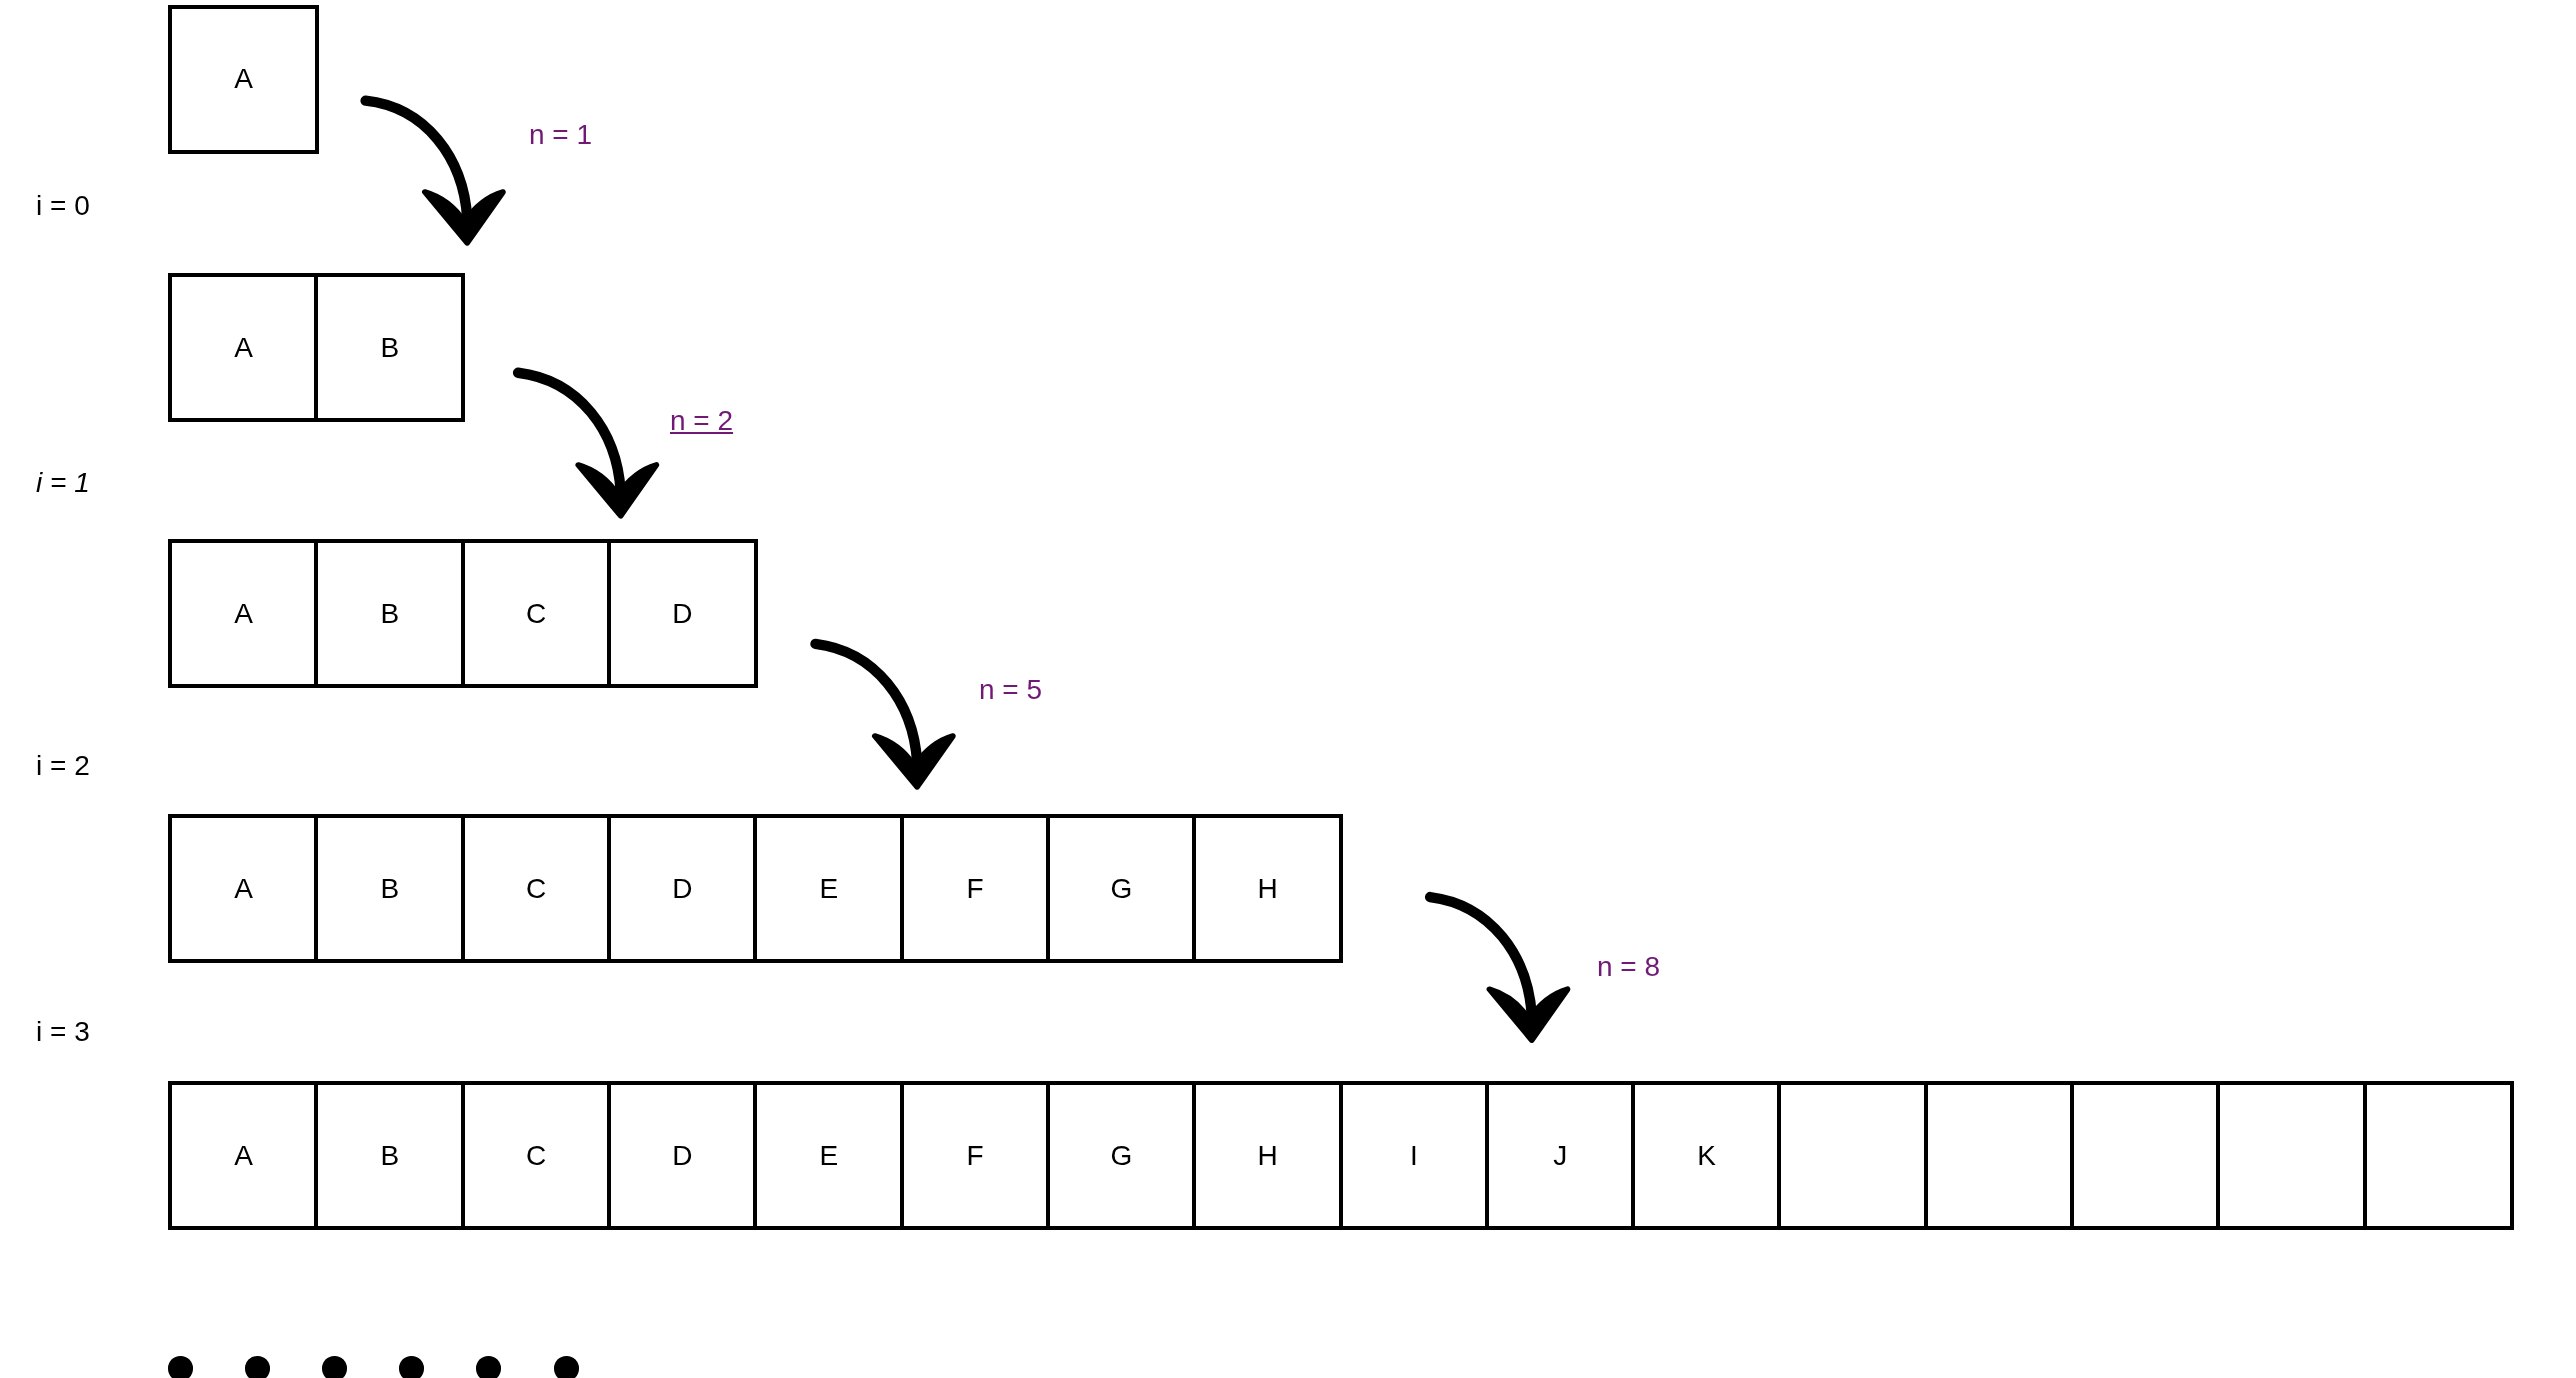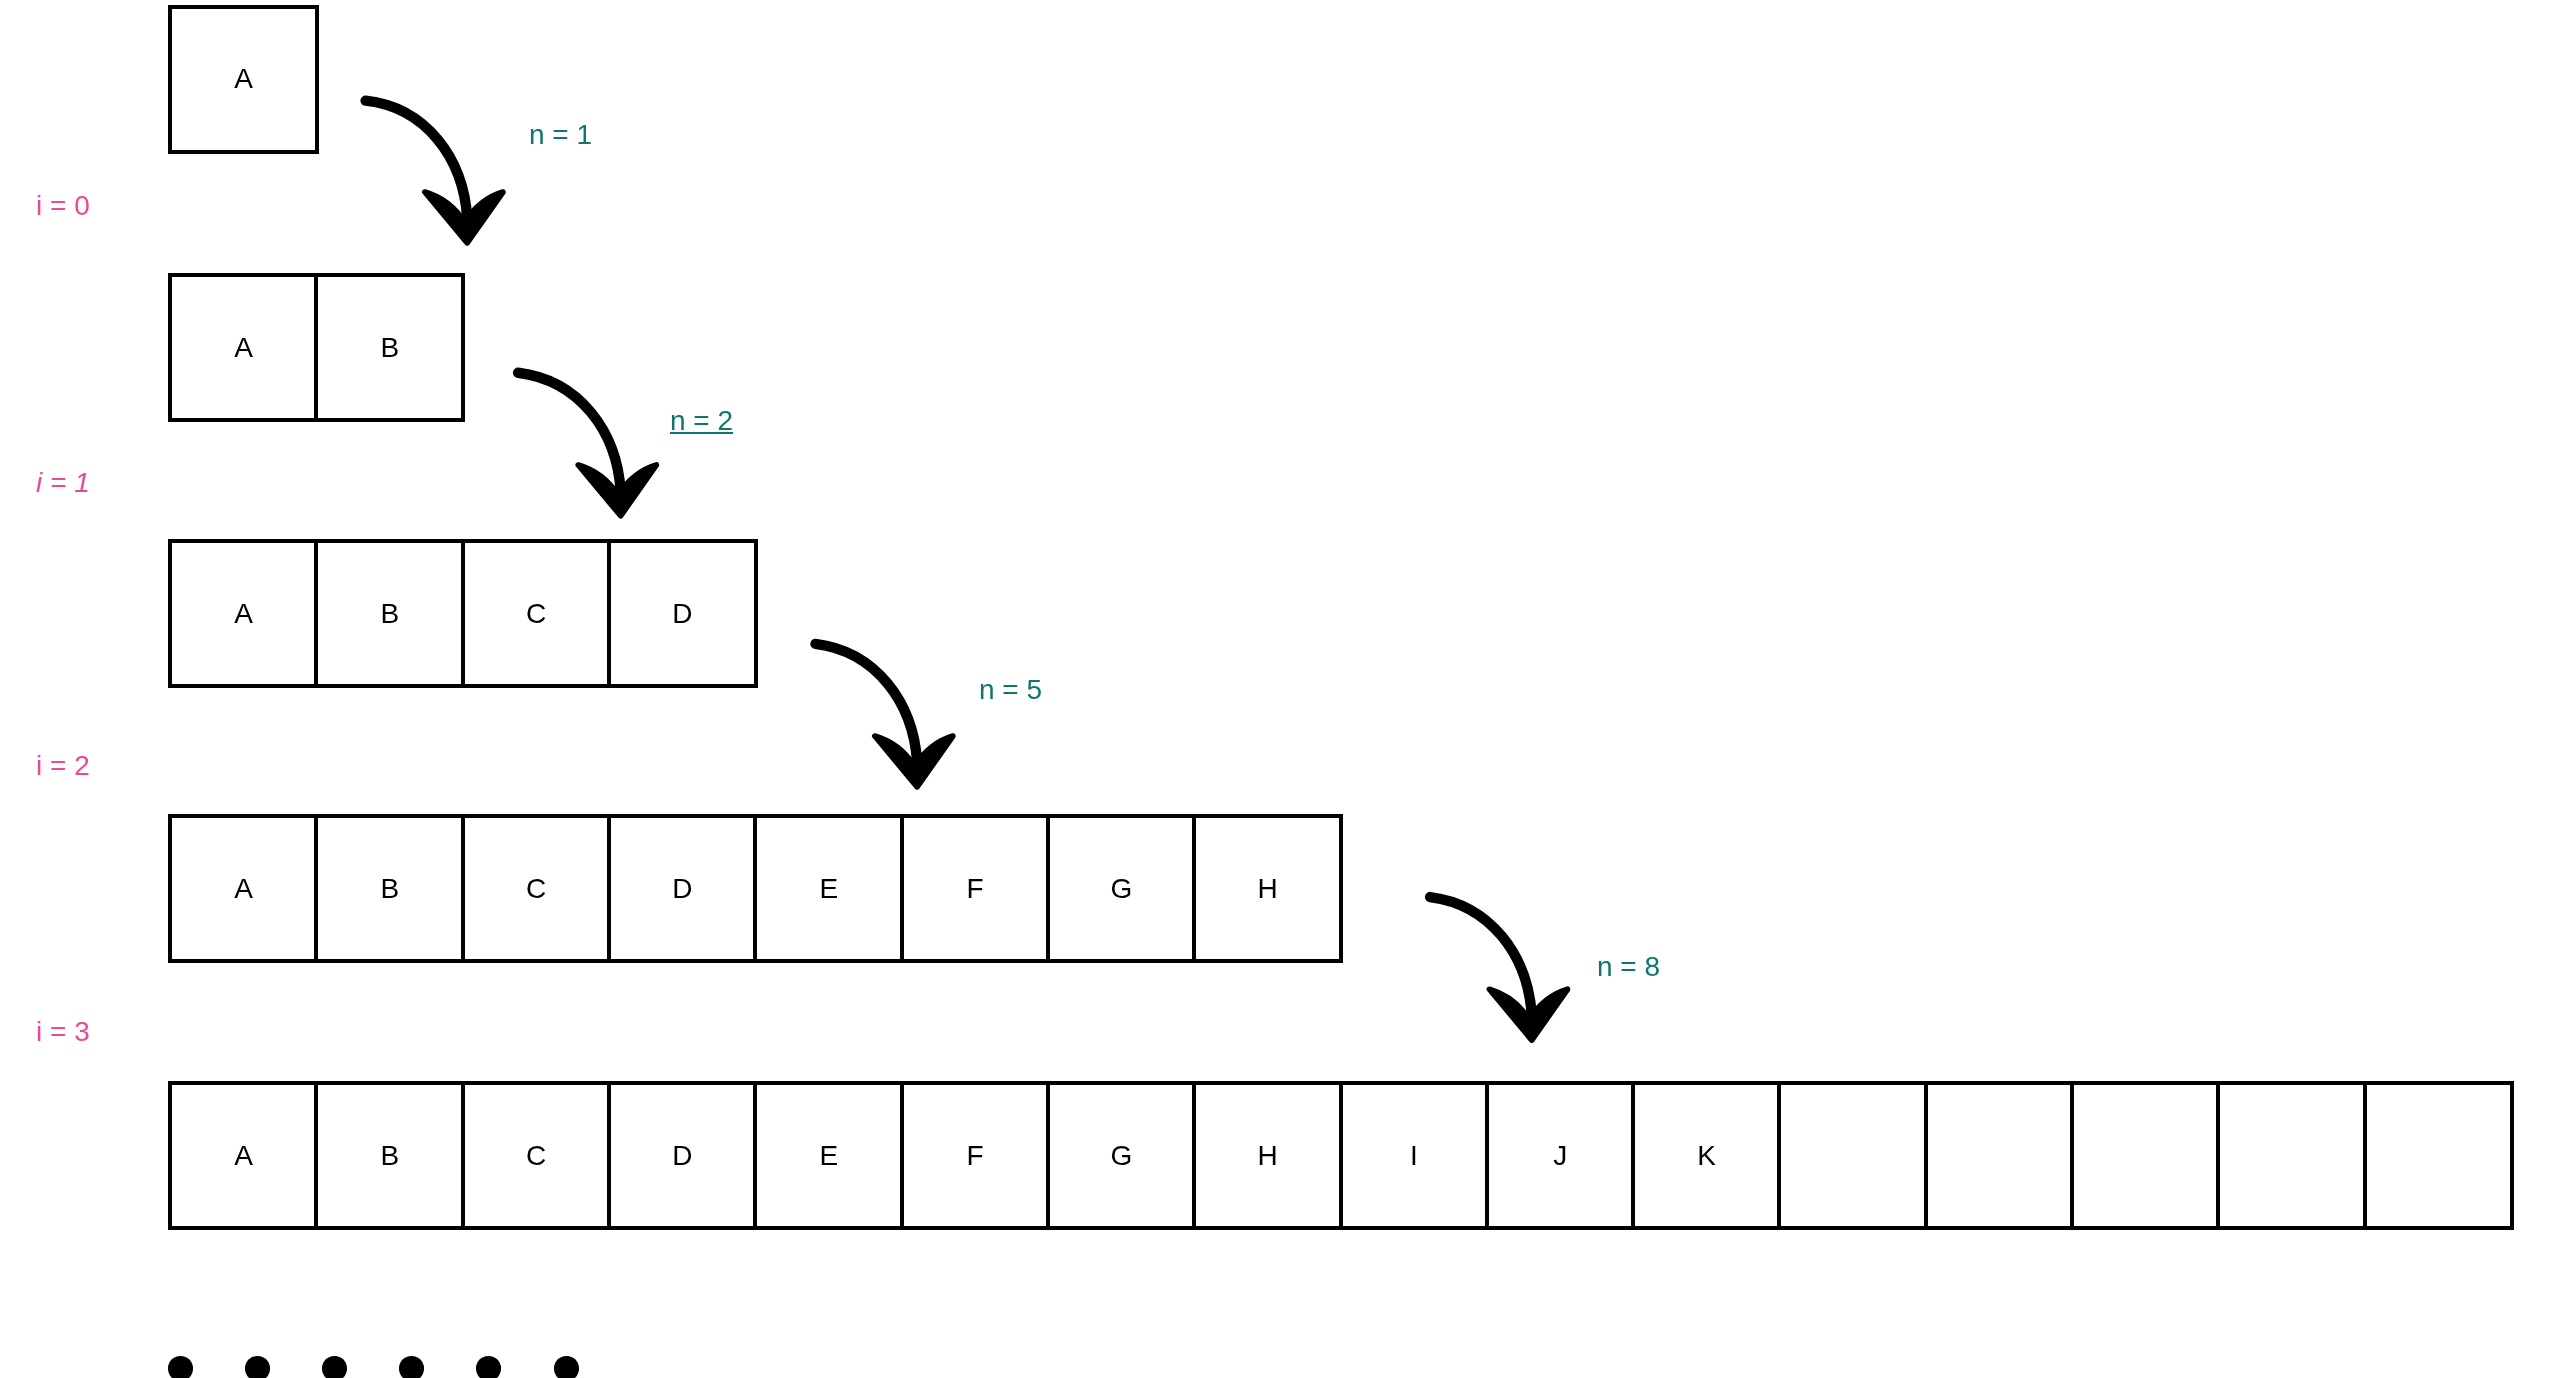--- a/index.html
+++ b/index.html
@@ -38,31 +38,31 @@
     color: #000000;
     line-height: 1;
   }
   .cell:last-child { margin-right: 0; }
 
   
   .index-label {
     position: absolute;
     font-size: 28px;
     font-family: "Liberation Sans", sans-serif;
-    color: #ec4899;
+    color: #000000;
     white-space: nowrap;
     line-height: 1;
   }
 
   
   .n-label {
     position: absolute;
     font-size: 28px;
     font-family: "Liberation Sans", sans-serif;
-    color: #0f766e;
+    color: #701a75;
     white-space: nowrap;
     line-height: 1;
   }
 
   
   .arrow-svg {
     position: absolute;
     overflow: visible;
   }
 

